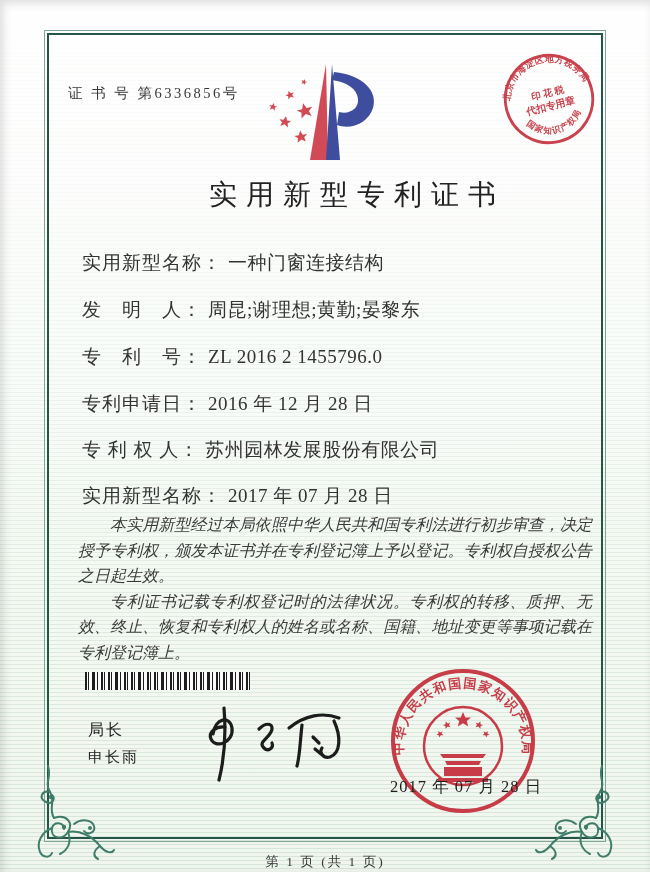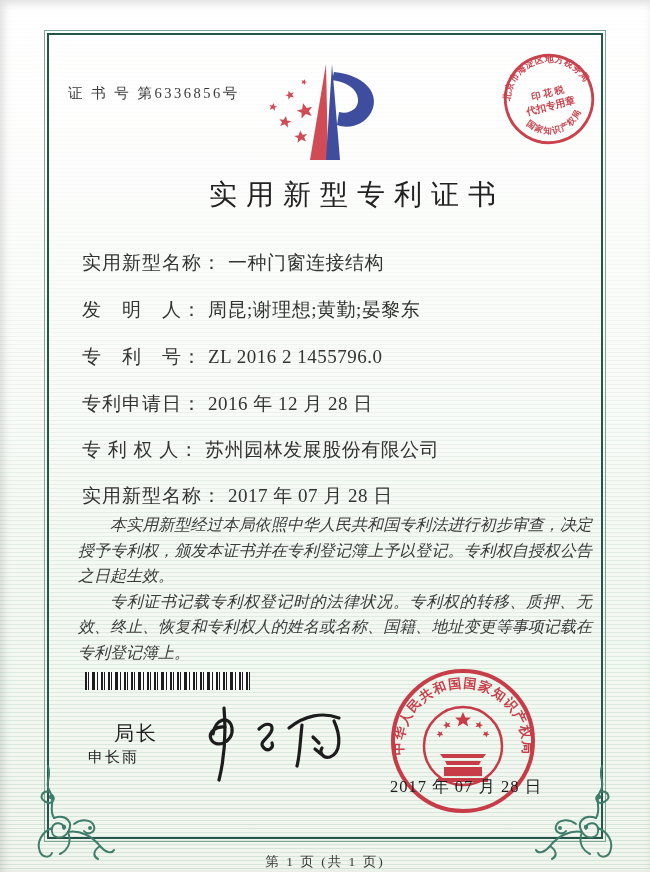--- a/index.html
+++ b/index.html
@@ -27,22 +27,22 @@
   .field .val{margin-left:6px; letter-spacing:.5px;}
   .f0{top:4px;}.f1{top:51px;}.f2{top:98px;}.f3{top:145px;}.f4{top:191px;}.f5{top:237px;}
   .body-text{position:absolute; left:78px; top:512px; width:514px;
     font-size:16px; line-height:25.5px; text-align:justify; color:#3a3a3a; font-style:italic;}
   .body-text p{margin:0; text-indent:2em;}
   .barcode{position:absolute; left:85px; top:672px; width:165px; height:18px;
     background:repeating-linear-gradient(90deg,
       #1d1d1d 0 2px,#fbfbfb 2px 3px,#1d1d1d 3px 4px,#fbfbfb 4px 7px,
       #1d1d1d 7px 10px,#fbfbfb 10px 12px,#1d1d1d 12px 13px,#fbfbfb 13px 16px,
       #1d1d1d 16px 18px,#fbfbfb 18px 19px,#1d1d1d 19px 20px,#fbfbfb 20px 23px);}
-  .director-title{position:absolute; left:88px; top:720px; font-size:20px; color:#222;
-    font-family:"Liberation Sans","DejaVu Sans",sans-serif; letter-spacing:2px;margin-left:26px;}
+  .director-title{position:absolute; left:88px; top:720px; font-size:16px; color:#222;
+    font-family:"Liberation Sans","DejaVu Sans",sans-serif; letter-spacing:2px;}
   .director-name{position:absolute; left:88px; top:748px; font-size:15px; color:#222;
     font-family:Liberation Sans, sans-serif; letter-spacing:2px;}
   .signature{position:absolute; left:185px; top:702px; width:170px; height:85px;}
   .seal-office{position:absolute; left:388px; top:666px; width:150px; height:150px; opacity:.95;}
   .issue-date{position:absolute; left:390px; top:776px; font-size:16.5px; color:#1f1f1f; letter-spacing:1px;}
   .footer{position:absolute; left:0; top:817px; width:100%; text-align:center; font-size:13.5px; color:#3a3a3a; letter-spacing:2px;margin-top:36px;}
   .ornament{position:absolute; width:94px; height:96px; top:764px;}
   .orn-left{left:22px;}
   .orn-right{left:534px; transform:scaleX(-1);}
 </style>

